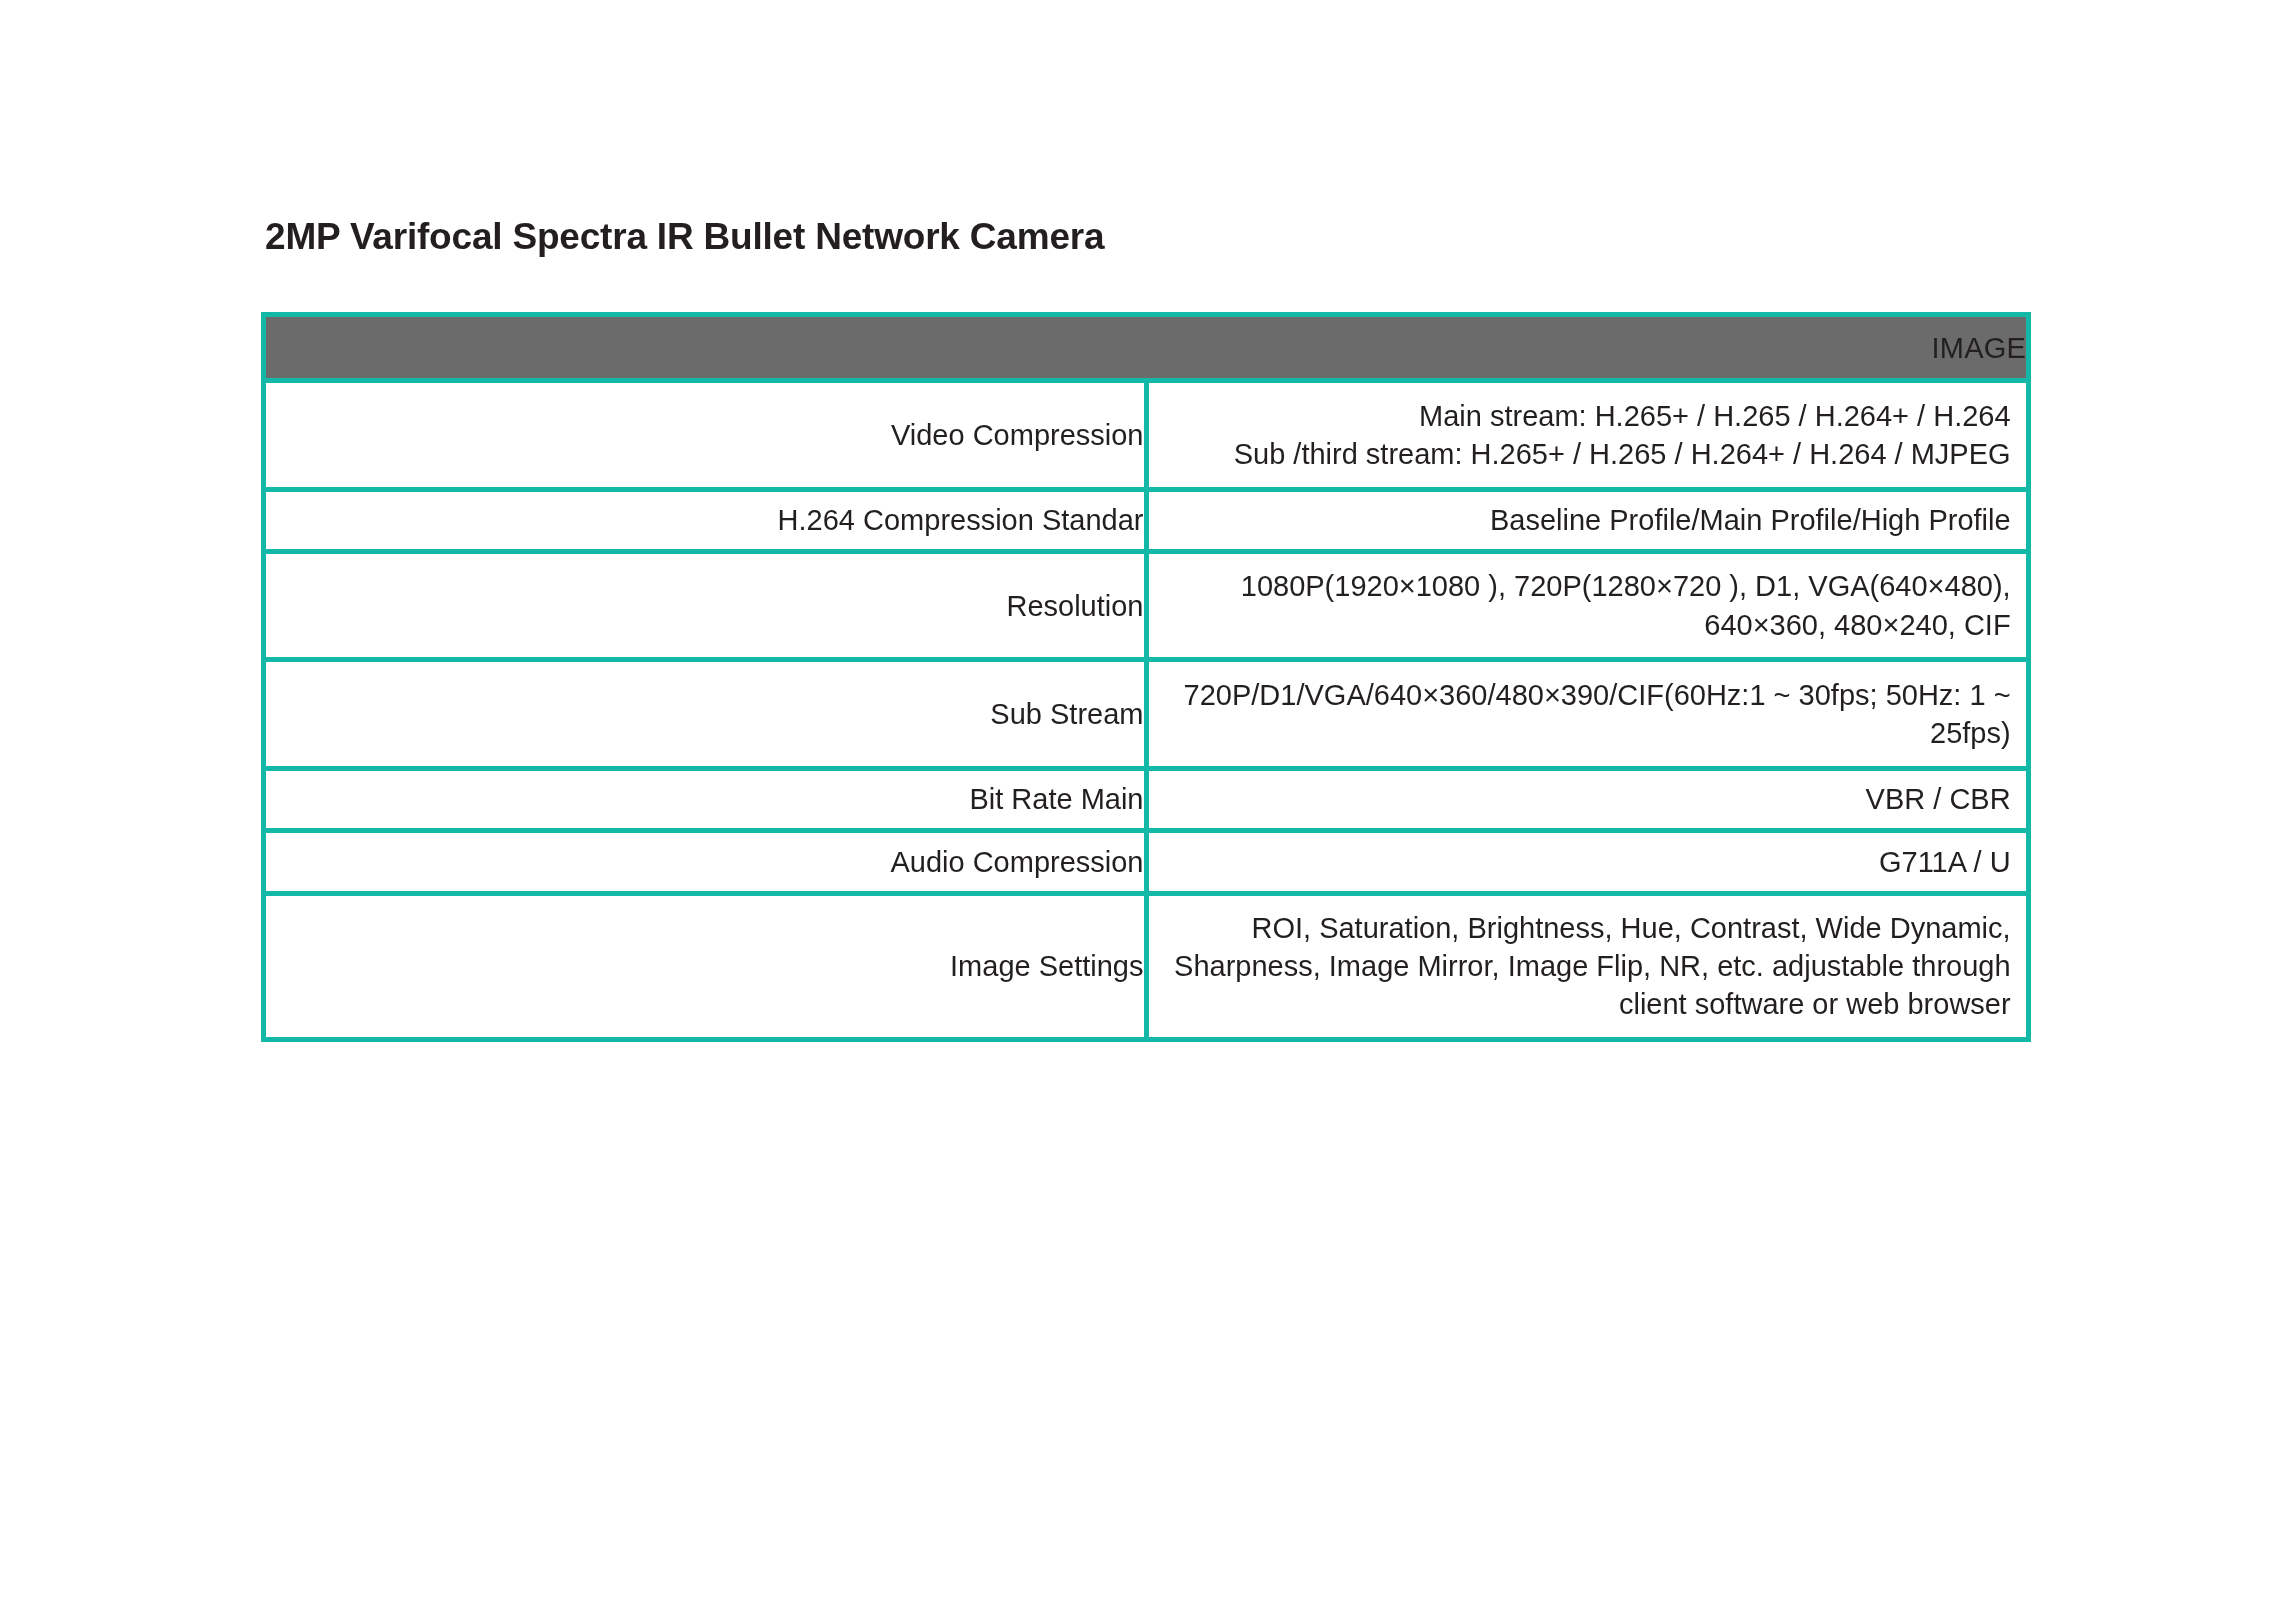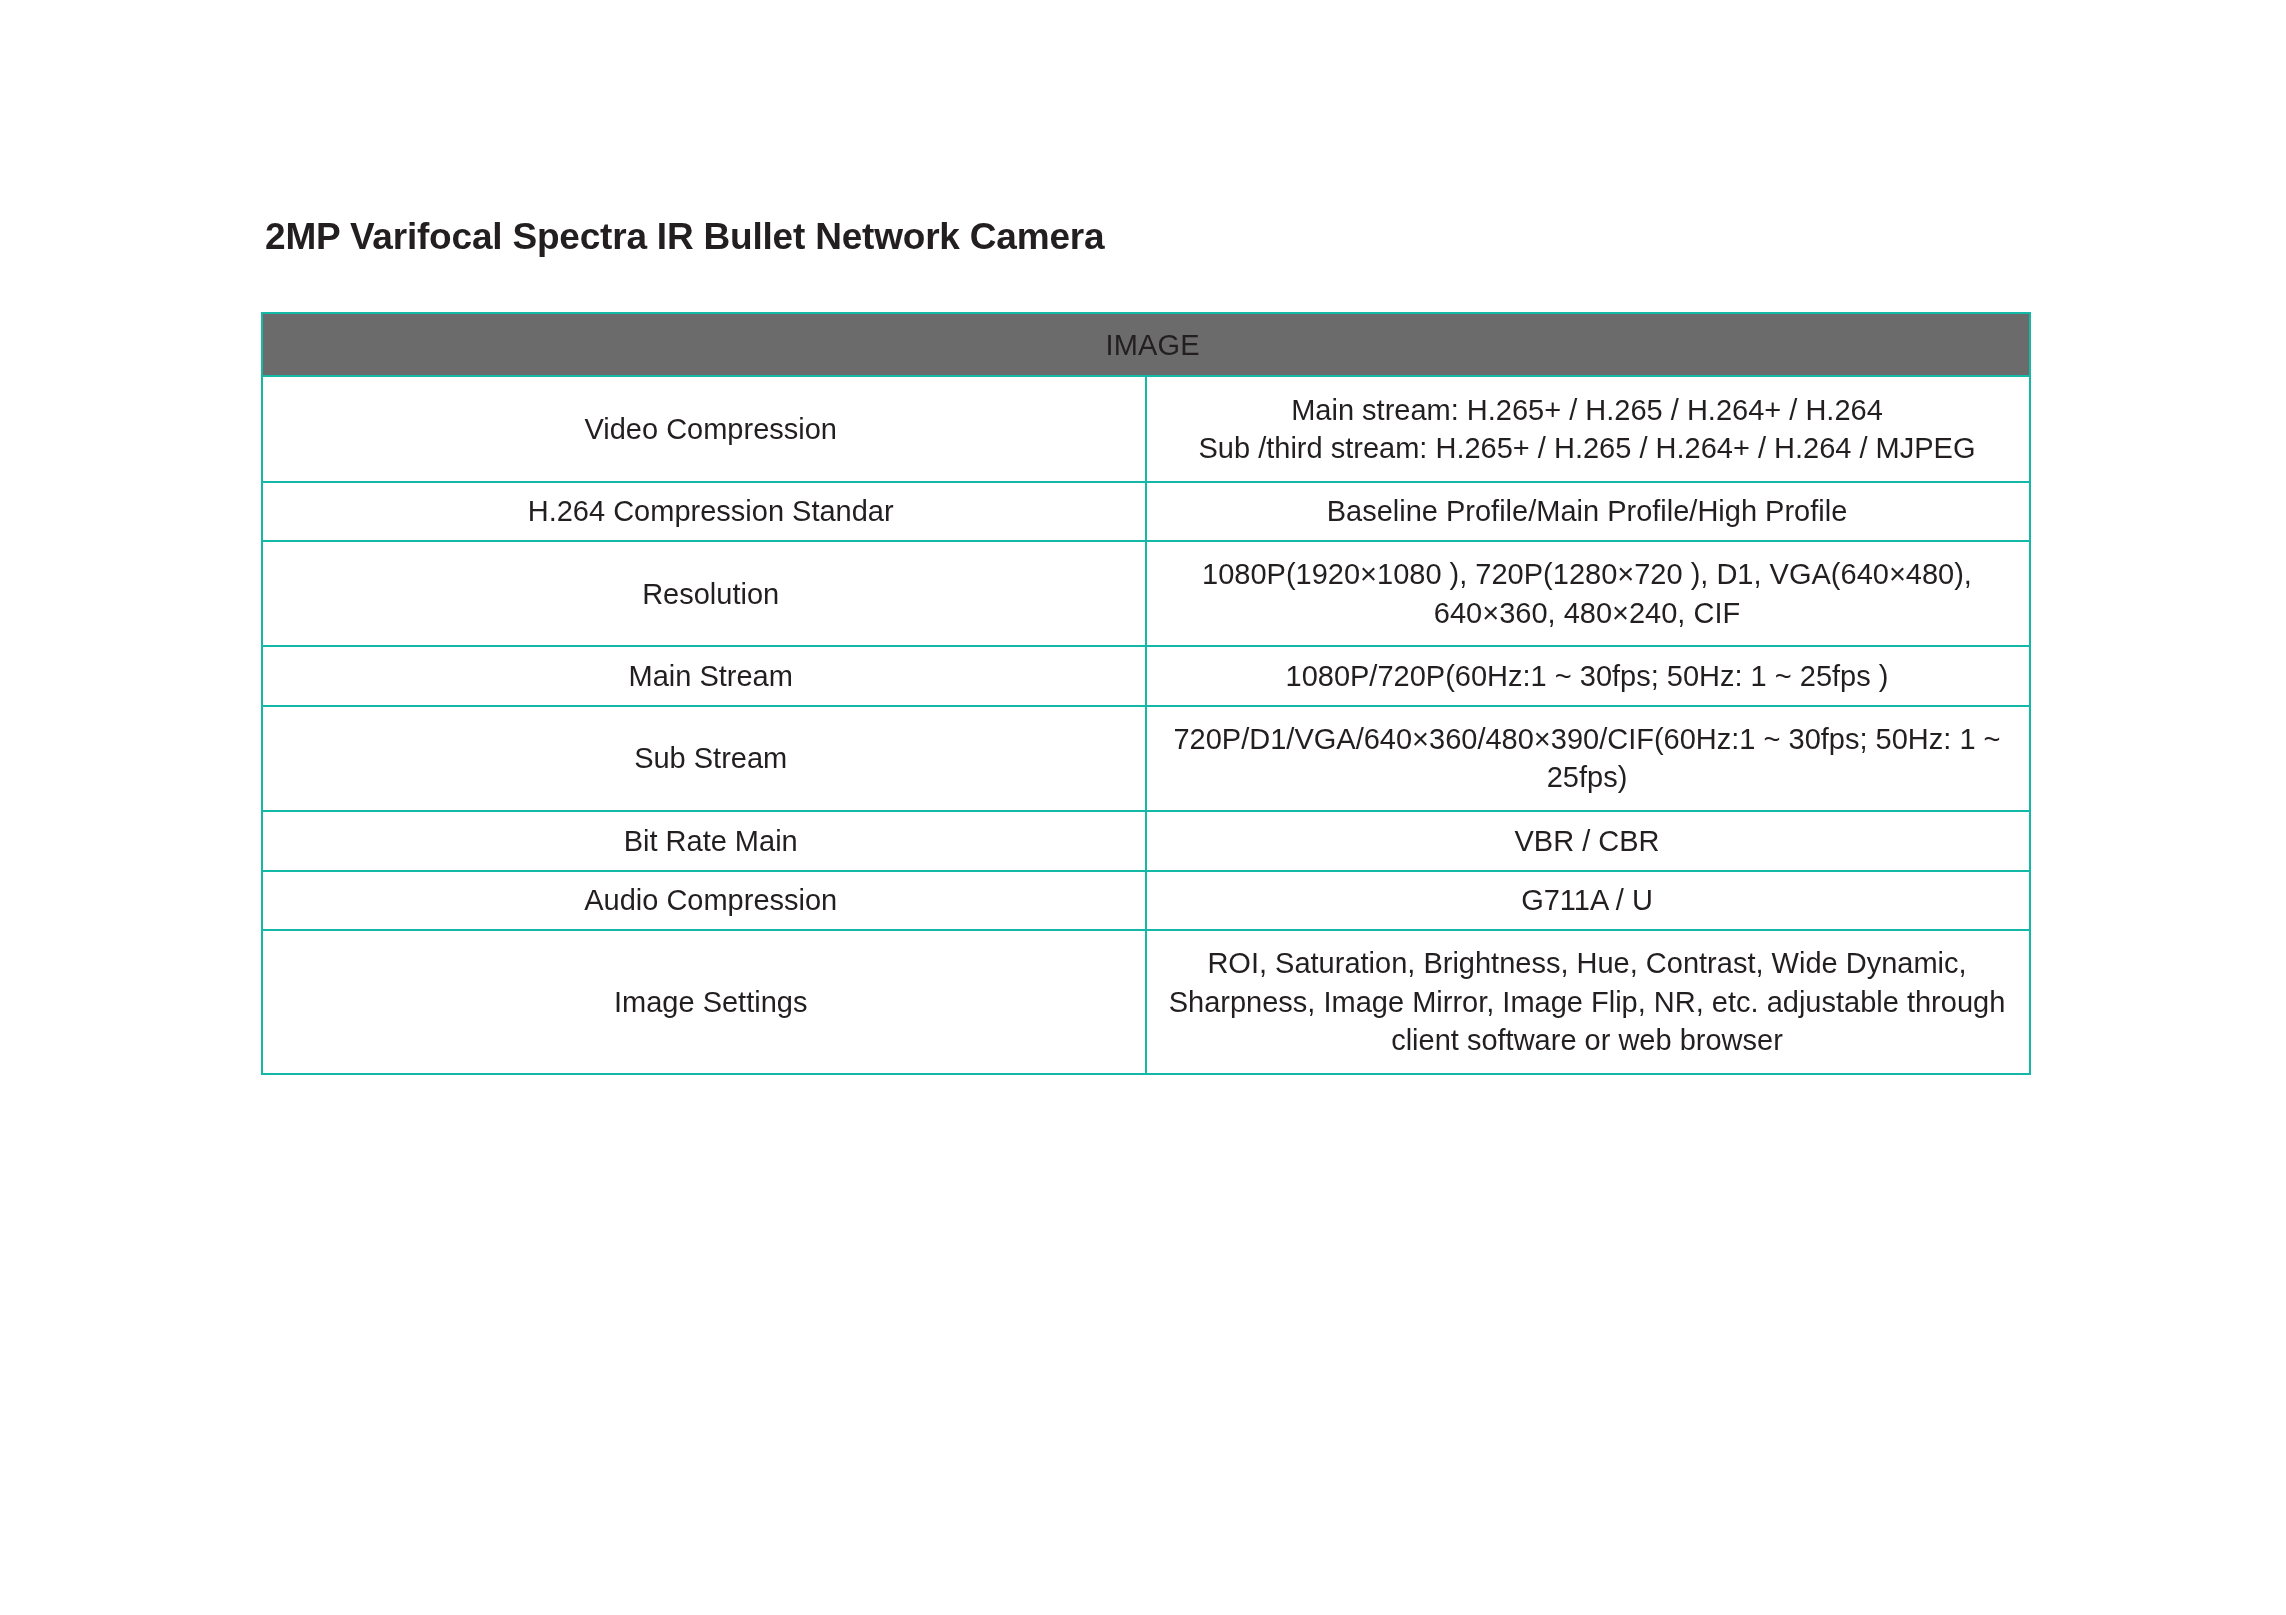--- a/index.html
+++ b/index.html
@@ -34,27 +34,27 @@
   }
   .spec-table {
     position: absolute;
     left: 261px;
     top: 272px;
     width: 1770px;
     border-collapse: collapse;
     table-layout: fixed;
   }
   .spec-table td, .spec-table th {
-    border: 2px solid #14b8a6;
+    border: 5px solid #14b8a6;
     vertical-align: middle;
     font-size: 29px;
     line-height: 1.32;
     color: #231f20;
     font-weight: normal;
-    text-align: center;
+    text-align: right;
   }
   .section-head {
     background: #6b6b6b;
     color: #ffffff;
     font-weight: bold;
     font-size: 30px;
     padding: 11.5px 0 11.5px 13.4px;
     border: 1px solid #6b6b6b;
     letter-spacing: 0.2px;
   }
@@ -98,26 +98,20 @@
         </td>
       </tr>
 
       <tr class="tall">
         <td class="label-cell">Resolution</td>
         <td class="value-cell">
           <span class="line">1080P(1920×1080 ), 720P(1280×720 ), D1, VGA(640×480), 640×360, 480×240, CIF</span>
         </td>
       </tr>
 
-      <tr>
-        <td class="label-cell">Main Stream</td>
-        <td class="value-cell">
-          <span class="line">1080P/720P(60Hz:1 ~ 30fps; 50Hz: 1 ~ 25fps )</span>
-        </td>
-      </tr>
 
       <tr class="tall">
         <td class="label-cell">Sub Stream</td>
         <td class="value-cell">
           <span class="line">720P/D1/VGA/640×360/480×390/CIF(60Hz:1 ~ 30fps; 50Hz: 1 ~ 25fps)</span>
         </td>
       </tr>
 
 
 

